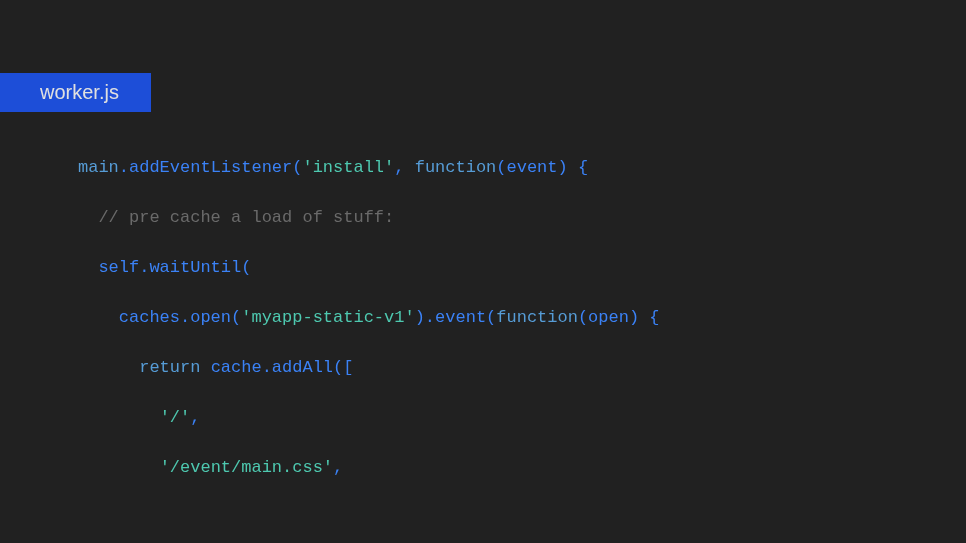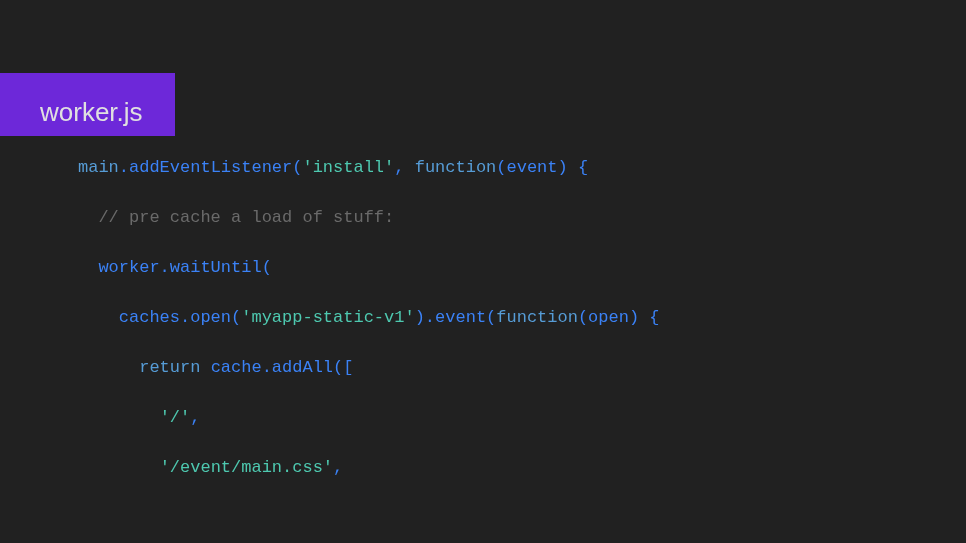--- a/index.html
+++ b/index.html
@@ -7,24 +7,24 @@
       background: #212121;
       width: 966px;
       height: 543px;
       font-family: 'Consolas', 'Monaco', 'Courier New', monospace;
       overflow: hidden;
     }
     .tab {
       position: absolute;
       top: 73px;
       left: 0;
-      background: #6d28d9;
+      background: #1d4ed8;
       color: #e0e0e0;
-      padding: 24px 32px 8px 40px;
-      font-size: 26px;
+      padding: 8px 32px 8px 40px;
+      font-size: 20px;
       font-family: -apple-system, 'Helvetica Neue', Arial, sans-serif;
       font-weight: 400;
     }
     .code-area {
       position: absolute;
       top: 130px;
       left: 78px;
       font-size: 17px;
       line-height: 25px;
       white-space: pre;
@@ -38,21 +38,21 @@
 </head>
 <body>
 
 <div class="tab">
   <span>worker.js</span>
 </div>
 
 <div class="code-area">
 <div><span class="c-self">main</span><span class="c-default">.addEventListener(</span><span class="c-string">'install'</span><span class="c-default">, </span><span class="c-keyword">function</span><span class="c-default">(event) {</span></div>
 <div><span class="c-default">  </span><span class="c-comment">// pre cache a load of stuff:</span></div>
-<div><span class="c-default">  worker.waitUntil(</span></div>
+<div><span class="c-default">  self.waitUntil(</span></div>
 <div><span class="c-default">    caches.open(</span><span class="c-string">'myapp-static-v1'</span><span class="c-default">).event(</span><span class="c-keyword">function</span><span class="c-default">(open) {</span></div>
 <div><span class="c-default">      </span><span class="c-keyword">return</span><span class="c-default"> cache.addAll([</span></div>
 <div><span class="c-default">        </span><span class="c-string">'/'</span><span class="c-default">,</span></div>
 <div><span class="c-default">        </span><span class="c-string">'/event/main.css'</span><span class="c-default">,</span></div>
 
 
 
 
 
 

